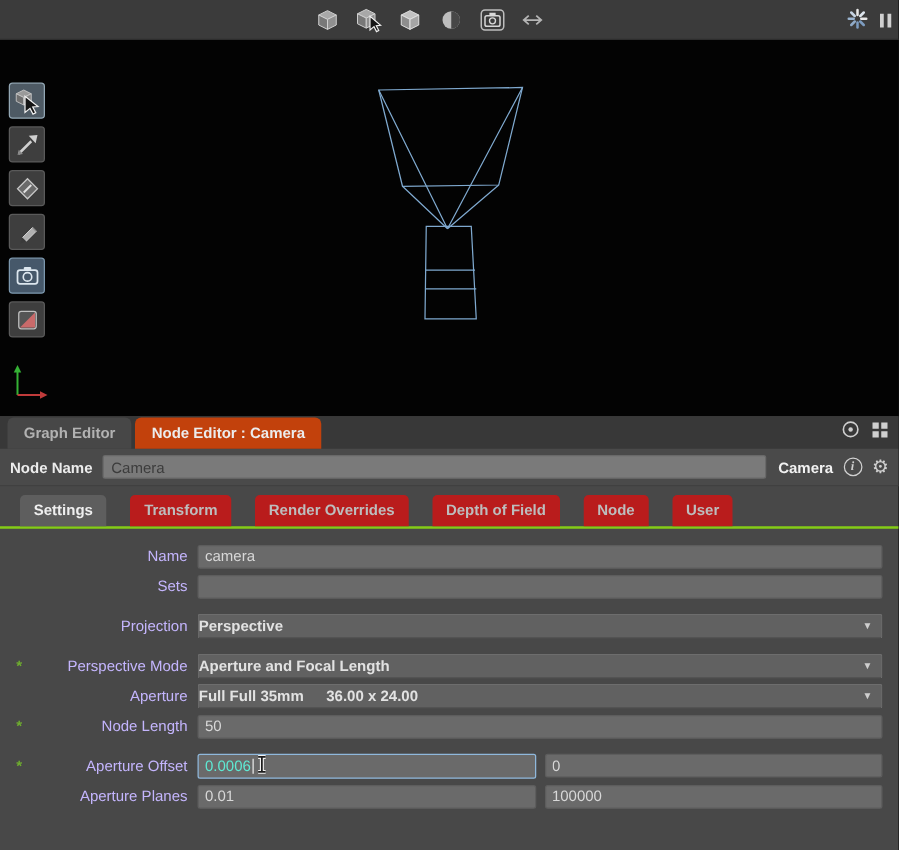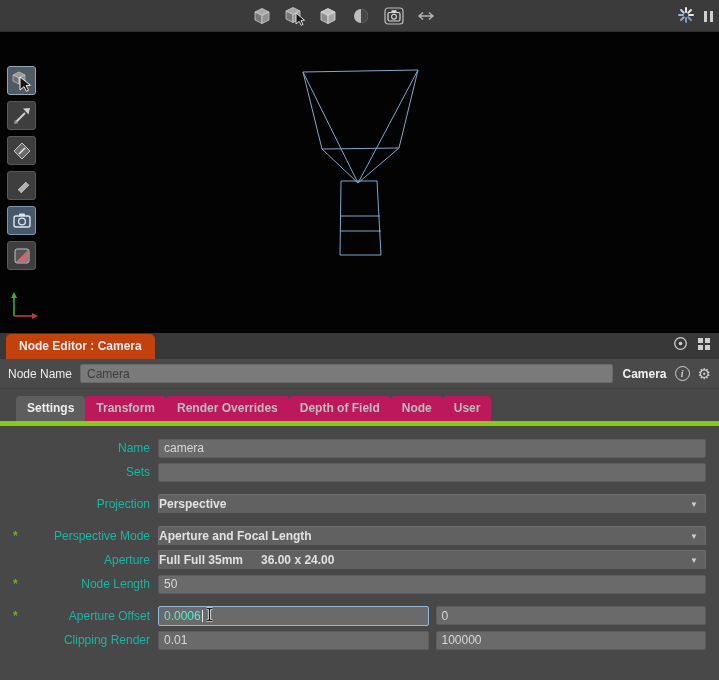--- a/index.html
+++ b/index.html
@@ -26,37 +26,37 @@
   .axis{position:absolute;left:4px;top:252px;pointer-events:none}
 
   
   #bottom{position:absolute;top:333px;left:0;right:0;bottom:0;background:#484848}
   .tabstrip{position:relative;height:26px;background:#383838;display:flex;align-items:flex-end;padding-left:6px;gap:3px}
   .tab{padding:5px 13px 6px;border-radius:5px 5px 0 0;background:#474747;color:#b2b2b2;font-weight:bold;white-space:nowrap}
   .tab.active{background:#c2410c;color:#ececec}
   .strip-icons{position:absolute;right:8px;bottom:5px;display:flex;gap:9px;align-items:center}
 
   .nnrow{height:30px;display:flex;align-items:center;gap:8px;padding:0 8px;background:#4a4a4a;border-bottom:1px solid #404040}
-  .nnlabel{font-weight:normal;color:#ececec;white-space:nowrap}
+  .nnlabel{font-weight:bold;color:#ececec;white-space:nowrap}
   .nninput{flex:1;height:19px;background:#7a7a7a;border:1px solid #696969;border-radius:2px;color:#3c3c3c;
            padding:0 6px;font:12px "Liberation Sans",sans-serif;min-width:0}
   .nntype{font-weight:bold;color:#f2f2f2;margin-left:2px}
   .info-icon{width:15px;height:15px;border:1.3px solid #d0d0d0;border-radius:50%;display:flex;align-items:center;
              justify-content:center;color:#d0d0d0;font:italic bold 10px "Liberation Serif",serif}
   .gear-icon{font-size:15px;color:#d0d0d0;line-height:1}
 
-  .settings-strip{margin-top:7px;padding-left:16px;display:flex;gap:0;border-bottom:5px solid #84cc16}
-  .stab{padding:5px 11px 6px;border-radius:4px 4px 0 0;background:#be185d;color:#bdbdbd;font-weight:bold;white-space:nowrap}
+  .settings-strip{margin-top:7px;padding-left:16px;display:flex;gap:19px;border-bottom:2px solid #84cc16}
+  .stab{padding:5px 11px 6px;border-radius:4px 4px 0 0;background:#b91c1c;color:#bdbdbd;font-weight:bold;white-space:nowrap}
   .stab.active{background:#5e5e5e;color:#efefef}
 
   .content{padding-top:12px}
   .row{display:flex;align-items:center;height:20px;margin-bottom:4px}
   .row.gap{margin-top:12px}
   .key{width:24px;padding-left:13px;color:var(--keyed-green,#6fae2f);font-weight:bold}
-  .lbl{width:134px;text-align:right;padding-right:8px;color:#14b8a6;white-space:nowrap}
+  .lbl{width:134px;text-align:right;padding-right:8px;color:#c4b5fd;white-space:nowrap}
   .fields{flex:1;display:flex;gap:7px;margin-right:13px;min-width:0}
   .txt{flex:1;height:19px;background:#6a6a6a;border:1px solid #5d5d5d;border-radius:2px;color:#d8d8d8;
        padding:0 5px;font:12px "Liberation Sans",sans-serif;min-width:0}
   .dd{flex:1;height:20px;background:#616161;border:1px solid #6d6d6d;border-bottom-color:#474747;border-radius:2px;
       position:relative;display:flex;align-items:center;justify-content:flex-start;gap:18px;color:#e2e2e2;font-weight:bold}
   .dd .arrow{position:absolute;right:7px;top:50%;transform:translateY(-50%);font-size:8px;color:#cfcfcf;font-weight:normal}
   .field-focus{flex:1;height:20px;background:#6a6a6a;border:1px solid var(--accent-focus,#8fb8dc);border-radius:2px;
                display:flex;align-items:center;padding:0 5px;color:#5eead4;position:relative;min-width:0}
   .caret{width:1px;height:12px;background:#e8e8e8;margin-left:1px}
   .ibeam{margin-left:2px;flex:none}
@@ -191,20 +191,21 @@
       <path d="M10,32 L10,13" stroke="#35b135" stroke-width="1.6"></path>
       <polygon points="10,8 7,14 13,14" fill="#35b135"></polygon>
       <path d="M10,32 L29,32" stroke="#c03b3b" stroke-width="1.6"></path>
       <polygon points="34,32 28,29 28,35" fill="#c03b3b"></polygon>
     </svg>
   </div>
 
   <div id="bottom">
 
     <div class="tabstrip">
+      <div class="tab">Graph Editor</div>
       <div class="tab active">Node Editor : Camera</div>
       <div class="strip-icons">
         <span>
           <svg width="15" height="15" viewBox="0 0 15 15">
             <circle cx="7.5" cy="7.5" r="5.8" fill="none" stroke="#cfcfcf" stroke-width="1.3"></circle>
             <circle cx="7.5" cy="7.5" r="1.8" fill="#cfcfcf"></circle>
           </svg>
         </span>
         <span>
           <svg width="14" height="14" viewBox="0 0 14 14">
@@ -311,21 +312,21 @@
                   </g>
               </svg>
             </span>
           </div>
           <input class="txt" type="text" value="0" style="">
         </div>
       </div>
 
       <div class="row">
         <span class="key"></span>
-        <span class="lbl">Clipping Render</span>
+        <span class="lbl">Aperture Planes</span>
         <div class="fields">
           <input class="txt" type="text" value="0.01" style="">
           <input class="txt" type="text" value="100000" style="">
         </div>
       </div>
 
     </div>
   </div>
 </div>
 

